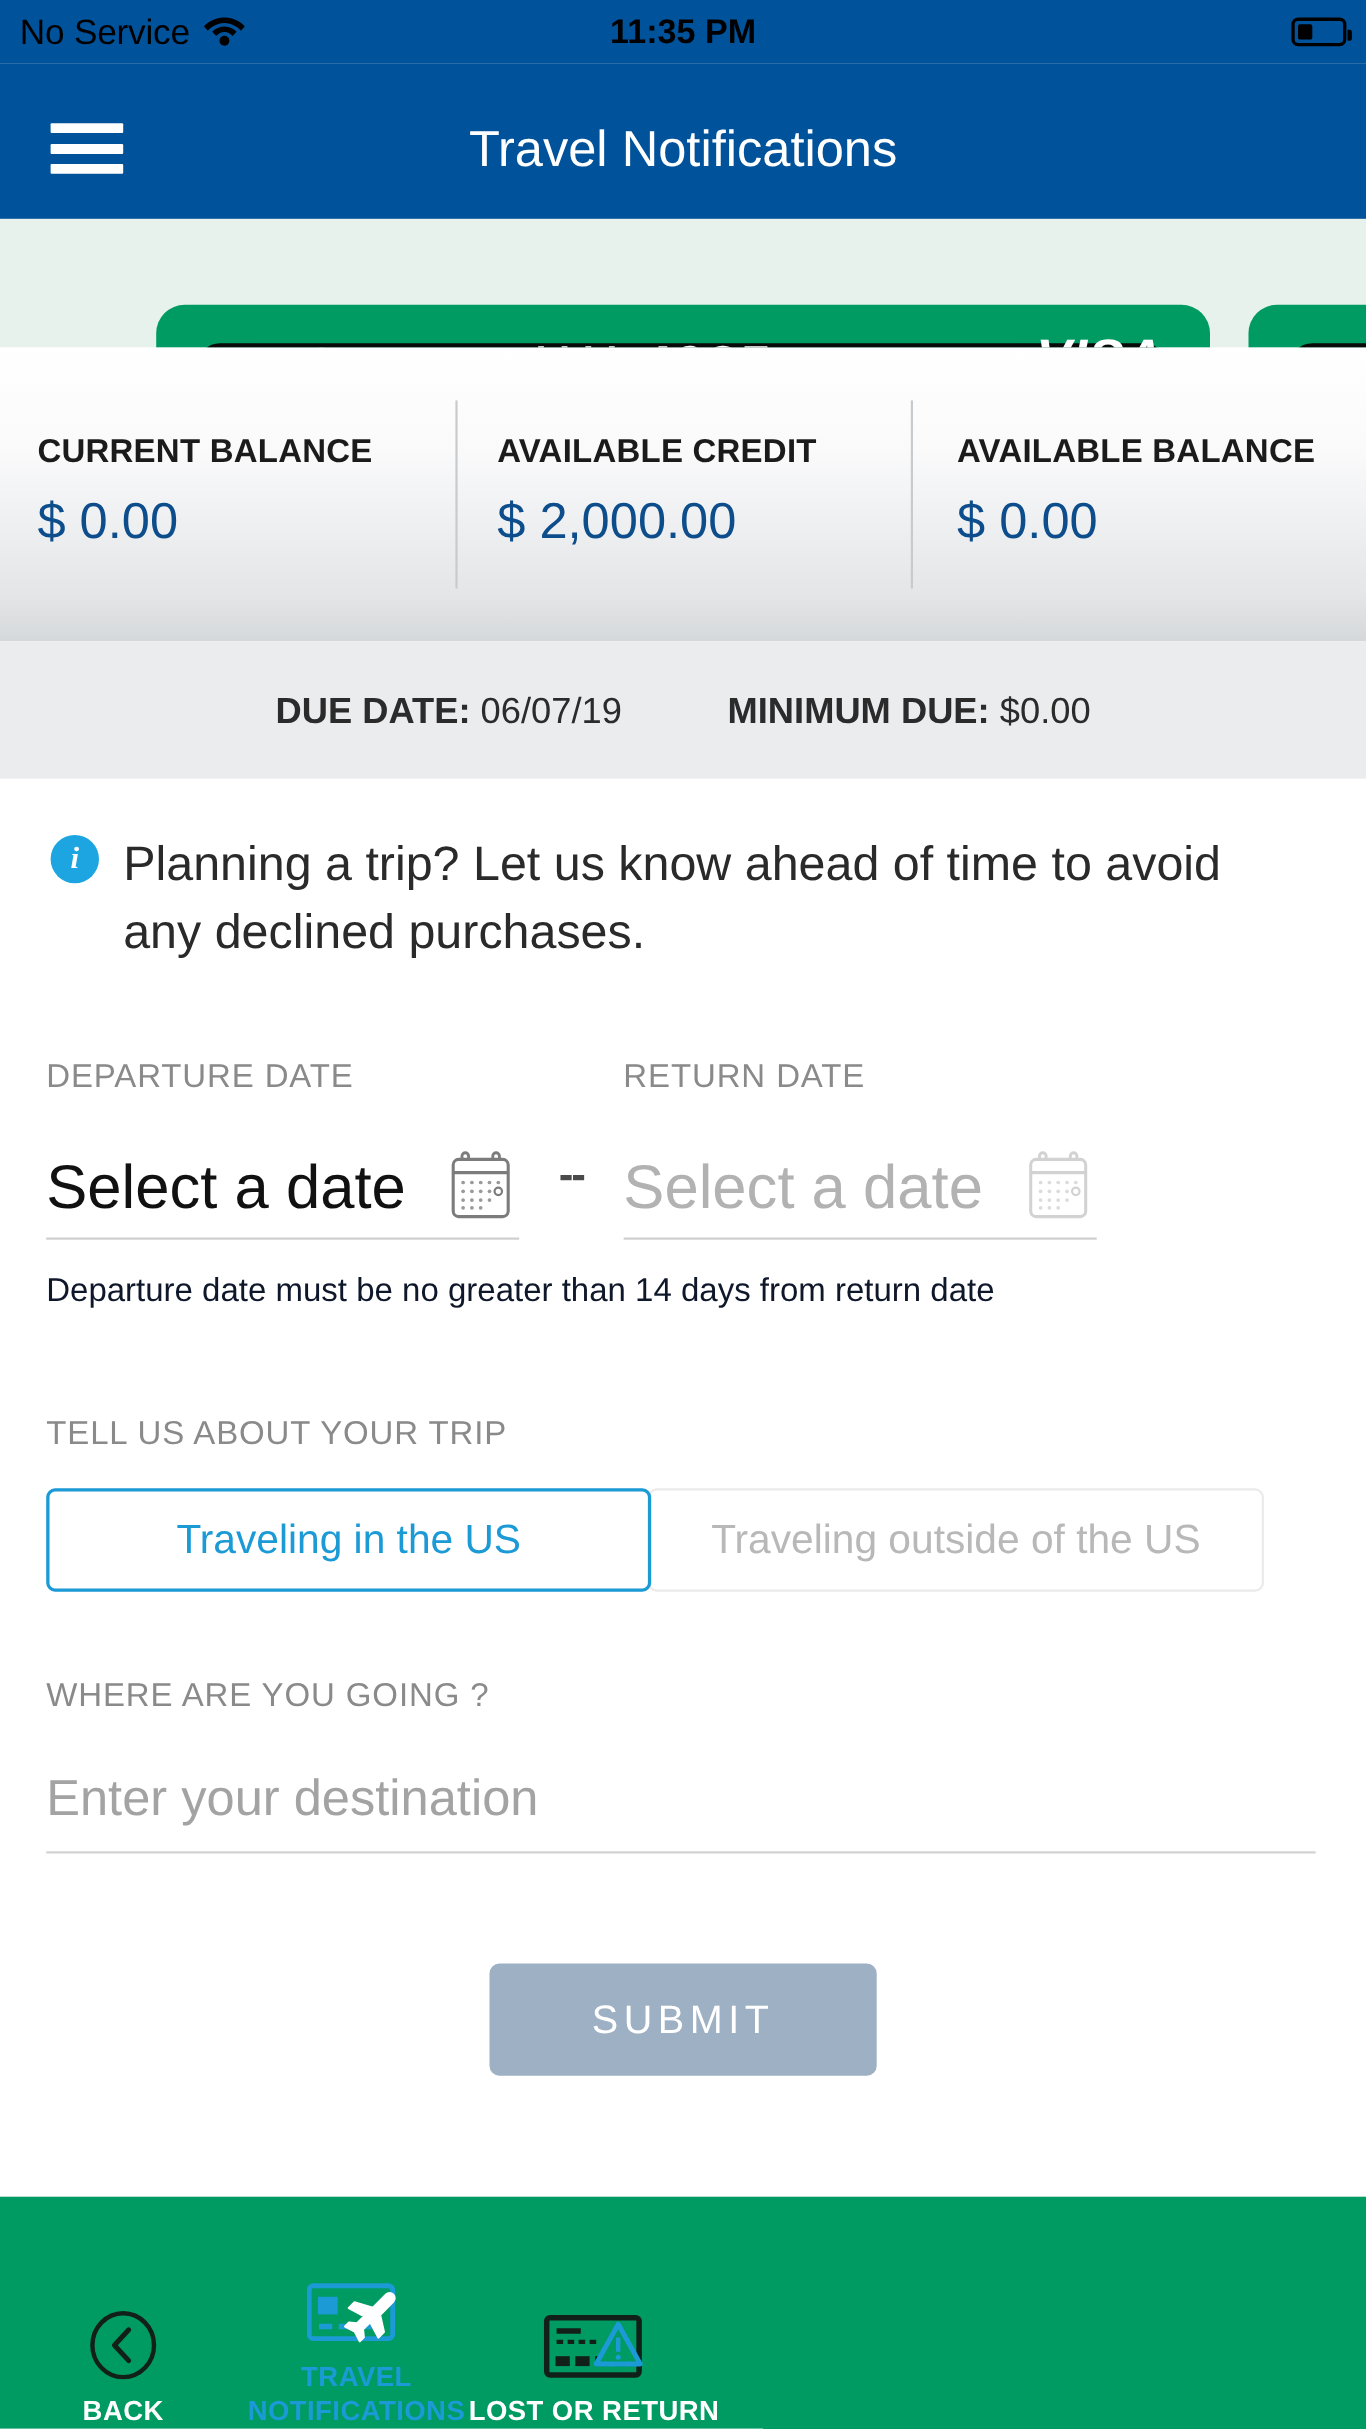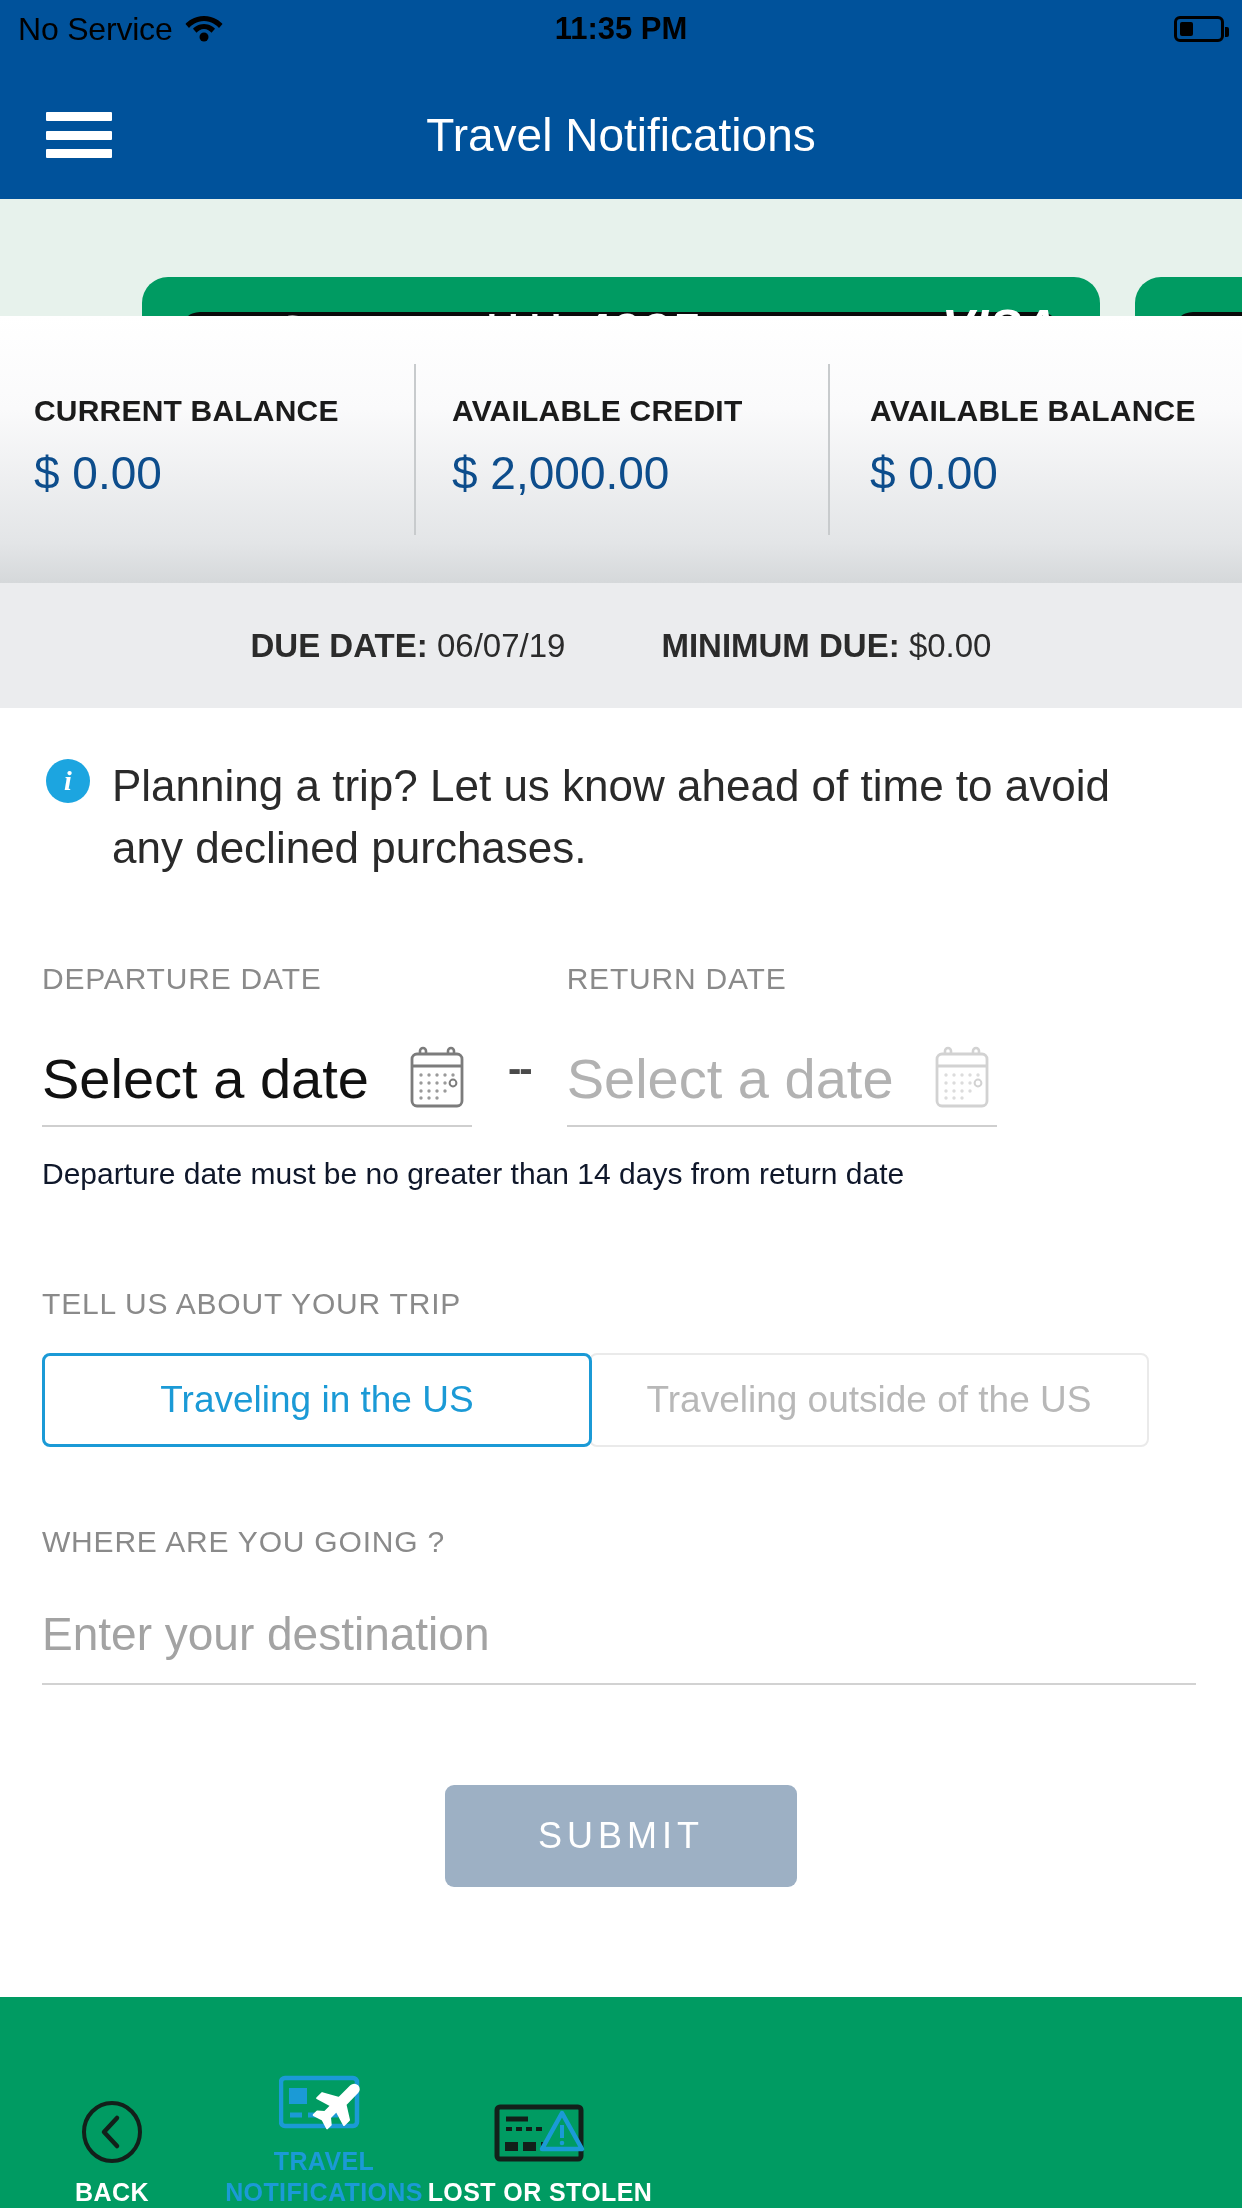--- a/index.html
+++ b/index.html
@@ -400,17 +400,17 @@
             <rect x="11" y="43" width="13" height="9"></rect>
             <rect x="29" y="43" width="13" height="9"></rect>
             <rect x="47" y="43" width="13" height="9"></rect>
             <rect x="65" y="43" width="13" height="9"></rect>
           </g>
           <path d="M68 14 L88 50 L48 50 Z" fill="#009B62" stroke="#1B9AD6" stroke-width="4.5" stroke-linejoin="round"></path>
           <line x1="68" y1="26" x2="68" y2="39" stroke="#1B9AD6" stroke-width="4"></line>
           <circle cx="68" cy="44" r="2.3" fill="#1B9AD6"></circle>
         </svg>
       </div>
-      <div class="tab-label">LOST OR STOLEN</div>
+      <div class="tab-label">LOST OR RETURN</div>
     </div>
   </div>
 
 </div>
 
 </body></html>

